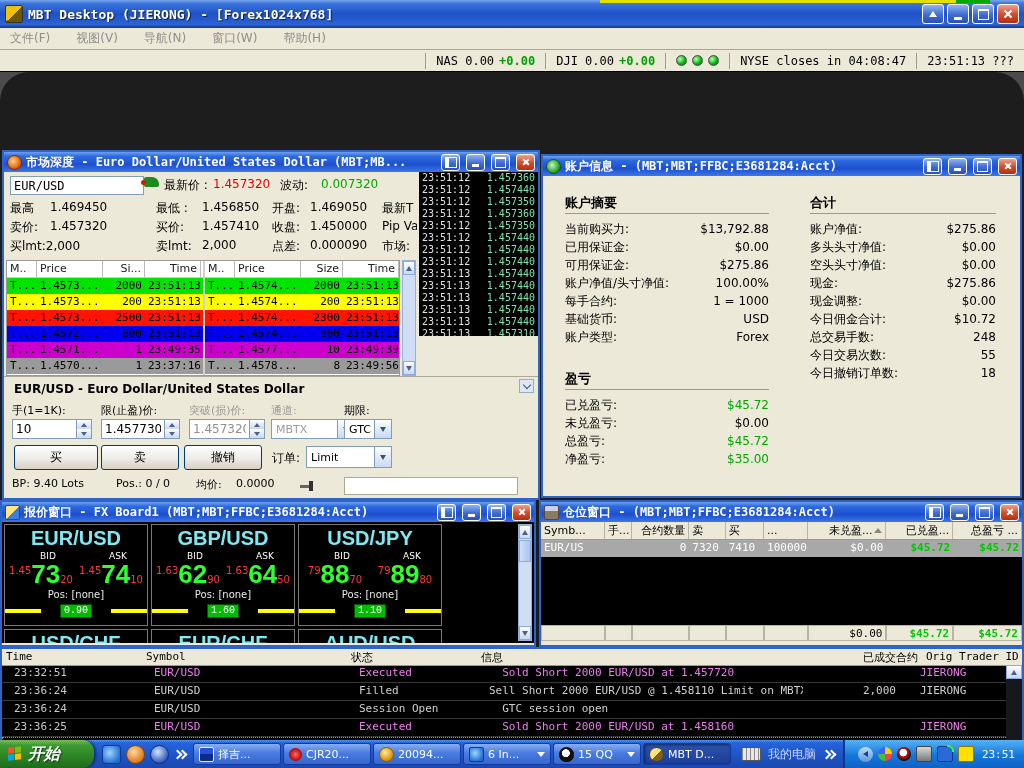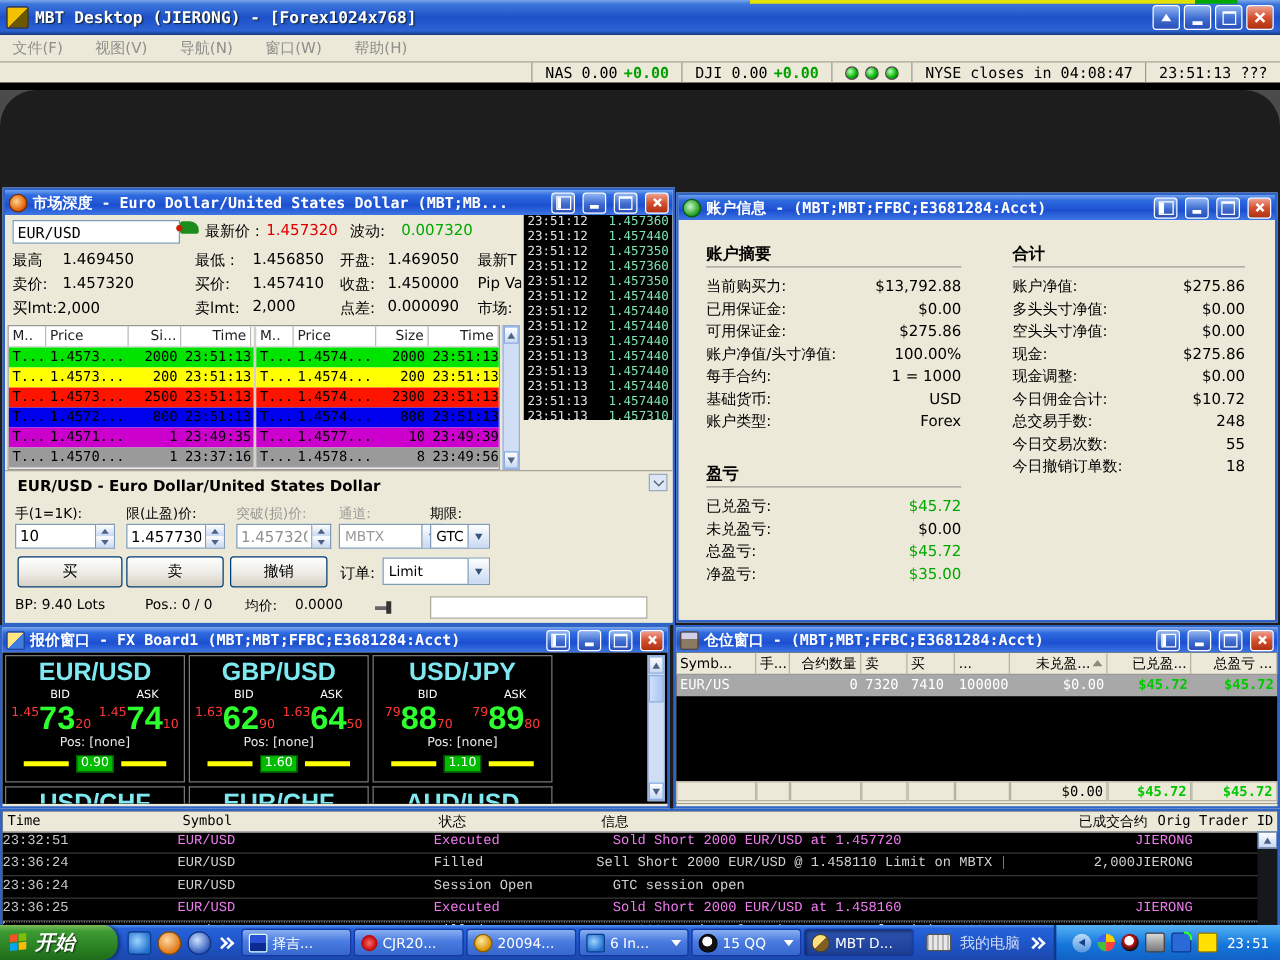--- a/index.html
+++ b/index.html
@@ -21,21 +21,21 @@
   .g-up{width:0;height:0;border-left:4px solid transparent;border-right:4px solid transparent;border-bottom:6px solid #fff;}
   .g-min{width:8px;height:3px;background:#fff;margin-top:8px;}
   .g-max{width:9px;height:8px;border:1px solid #fff;border-top:2px solid #fff;}
   .g-close{position:relative;width:10px;height:10px;}
   .g-close::before,.g-close::after{content:"";position:absolute;left:4px;top:0;width:2px;height:10px;background:#fff;}
   .g-close::before{transform:rotate(45deg);} .g-close::after{transform:rotate(-45deg);}
   .g-panel{width:10px;height:9px;border:1px solid #fff;background:linear-gradient(90deg,#fff 3px,transparent 3px);}
   
   #menubar{position:absolute;left:0;top:28px;width:1024px;height:22px;background:#ece9d8;border-bottom:1px solid #aca899;
     display:flex;align-items:center;gap:26px;padding:0 10px;box-sizing:border-box;font-size:12px;color:#8f8f8b;}
-  #statusbar{position:absolute;left:0;top:50px;width:1024px;height:22px;background:#ece9d8;border-bottom:6px solid #000000;
+  #statusbar{position:absolute;left:0;top:50px;width:1024px;height:22px;background:#ece9d8;border-bottom:1px solid #000000;
     display:flex;align-items:center;justify-content:flex-end;box-sizing:border-box;font-size:12px;font-family:"DejaVu Sans Mono",monospace;color:#000;}
   .st-item{border-left:1px solid #9a9a96;height:16px;display:flex;align-items:center;gap:5px;padding:0 10px;white-space:nowrap;}
   .chg{color:#00a000;font-weight:bold;}
   .led{width:9px;height:9px;border-radius:50%;border:1px solid #4a4a4a;background:radial-gradient(circle at 35% 35%,#b8ffb8,#00b400 60%,#006e00);}
   
   #mdi{position:absolute;left:0;top:72px;width:1024px;height:668px;background:#1d1d1d;border-radius:29px;}
   .win{position:absolute;border:2px solid #2e63c8;background:#ece9d8;box-sizing:border-box;}
   .tb{height:20px;background:linear-gradient(180deg,#6fa0ee 0%,#2e6adf 22%,#1c4fd0 62%,#3e77e4 100%);
     display:flex;align-items:center;gap:4px;padding:0 3px;overflow:hidden;}
   .tb-ico{width:13px;height:13px;flex:none;border-radius:2px;}
@@ -121,21 +121,21 @@
   .tile{width:144px;height:102px;background:#000;border:1px solid #777;box-sizing:border-box;position:relative;}
   .sym{color:#7fe9f2;font-size:20px;font-weight:bold;text-align:center;margin-top:2px;font-family:"Liberation Sans",sans-serif;}
   .prow{display:flex;justify-content:space-between;padding:0 2px;margin-top:1px;}
   .pb{width:68px;}
   .plabel{color:#fff;font-size:9px;text-align:center;padding-left:14px;}
   .pline{display:flex;align-items:flex-start;justify-content:center;line-height:1;}
   .pfx{color:#ff3838;font-size:10px;margin-top:5px;}
   .big{color:#2eff2e;font-size:26px;font-weight:bold;font-family:"Liberation Sans",sans-serif;}
   .psub{color:#ff3838;font-size:10px;margin-top:14px;}
   .posline{color:#e8e8e8;font-size:10px;text-align:center;margin-top:2px;}
-  .sprow{display:flex;align-items:center;justify-content:center;gap:6px;margin-top:4px;}
+  .sprow{display:flex;align-items:center;justify-content:space-between;gap:6px;margin-top:4px;font-family:Liberation Mono, monospace;}
   .bar{width:36px;height:4px;background:#ffff00;}
   .spread{background:#00bb00;border:1px solid #005500;color:#fff;font-size:10px;padding:0 3px;line-height:12px;}
   .tile-row2{position:absolute;left:2px;top:107px;display:flex;gap:3px;}
   .tile2{width:144px;height:14px;overflow:hidden;background:#000;border:1px solid #777;border-bottom:0;box-sizing:border-box;}
   .q-sb{position:absolute;right:2px;top:2px;width:14px;height:117px;background:#d0def5;border:1px solid #98b0d8;box-sizing:border-box;}
   .q-sb .sb-btn{position:absolute;left:0;width:12px;} .q-sb .top{top:0;} .q-sb .bot{bottom:0;}
   .q-thumb{position:absolute;left:0;top:15px;width:12px;height:22px;background:linear-gradient(90deg,#cfe0fb,#a8c4f0);border:1px solid #8cace0;box-sizing:border-box;}
   
   #win-pos{left:539px;top:428px;width:485px;height:147px;}
   .pos-body{position:relative;height:121px;background:#000;overflow:hidden;font-size:11px;}
@@ -151,21 +151,21 @@
   .pos-foot{position:absolute;left:0;bottom:0;width:100%;height:18px;background:#ece9d8;display:flex;color:#000;font-family:"DejaVu Sans Mono",monospace;}
   .pos-foot .pc{border:1px solid #b8b4a4;background:#ece9d8;height:16px;line-height:14px;}
   
   #win-log{left:0;top:575px;width:1024px;height:165px;}
   .log-body{position:relative;height:139px;background:#000;overflow:hidden;}
   .log-head{display:flex;height:16px;background:#ece9d8;border-bottom:1px solid #999;font-size:11px;color:#000;font-family:"DejaVu Sans Mono",monospace;}
   .lh{box-sizing:border-box;padding:1px 4px;white-space:nowrap;overflow:hidden;}
   .lw-t{width:140px;} .lw-sym{width:205px;} .lw-st{width:130px;} .lw-info{flex:1;} .lw-qty{width:105px;text-align:right;} .lw-tr{width:100px;}
   .log-rows{position:absolute;left:0;top:16px;width:1006px;}
   .log-row{display:flex;height:17px;line-height:16px;border-bottom:1px solid #383838;font-size:11px;font-family:"DejaVu Sans Mono",monospace;}
-  .lc{box-sizing:border-box;padding:0 0;white-space:pre;overflow:hidden;font-family:Liberation Mono, monospace;}
+  .lc{box-sizing:border-box;padding:0 12px;white-space:pre;overflow:hidden;}
   .row-white{color:#d0d0d0;} .row-magenta{color:#f07cf0;}
   .log-row .lw-t{color:#c8c8c8;}
   .log-row:last-child{outline:1px dotted #999;outline-offset:-1px;}
   .log-sb{position:absolute;right:0;top:16px;width:16px;height:123px;background:#16181c;display:flex;flex-direction:column;justify-content:space-between;}
   
   #taskbar{position:absolute;left:0;top:740px;width:1024px;height:28px;display:flex;align-items:center;
     background:linear-gradient(180deg,#5295f2 0%,#2663da 10%,#1e54c8 55%,#1b48ac 100%);}
   #start{width:94px;height:28px;flex:none;border-radius:0 12px 12px 0;display:flex;align-items:center;gap:6px;padding-left:8px;box-sizing:border-box;
     background:linear-gradient(180deg,#7cbb5a 0%,#3e9b33 18%,#2c8424 60%,#1f6b1a 100%);box-shadow:2px 0 3px rgba(0,0,0,.45);
     color:#fff;font-weight:bold;font-style:italic;font-size:16px;text-shadow:1px 1px 1px #123a10;}

